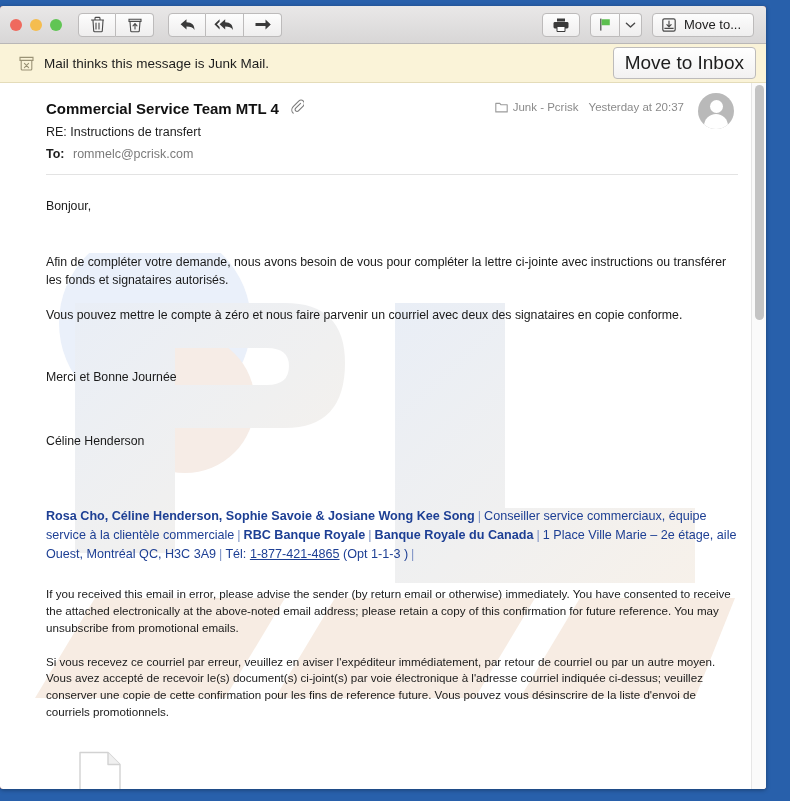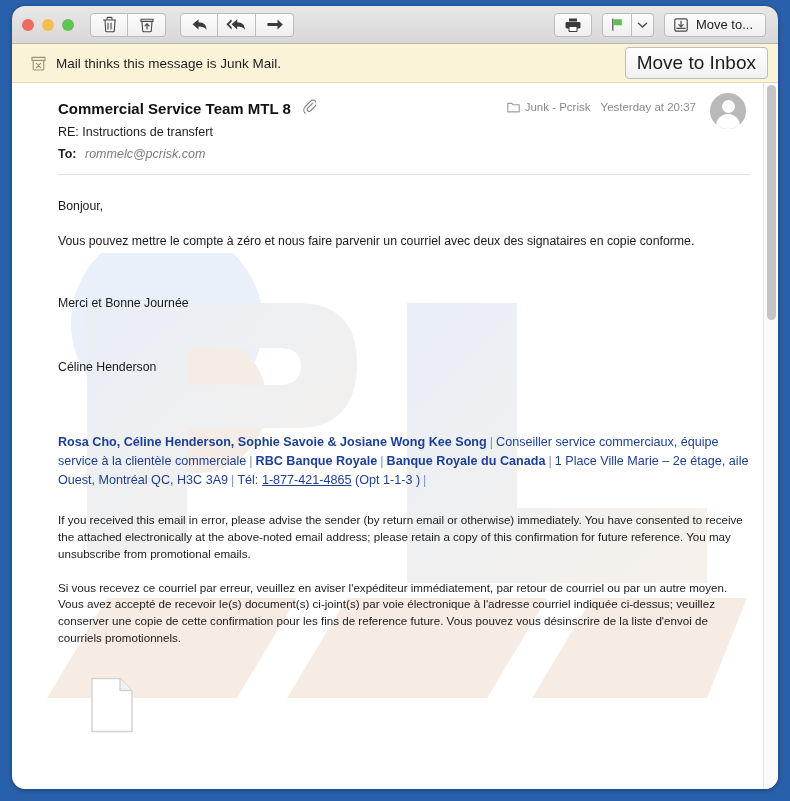--- a/index.html
+++ b/index.html
@@ -7,23 +7,23 @@
     margin: 0; padding: 0;
     width: 790px; height: 801px;
     overflow: hidden;
     background: #2860ab;
     font-family: "Liberation Sans", sans-serif;
   }
 
   
   #window-frame {
     position: absolute;
-    left: 12px; top: 6px;
+    left: 0; top: 6px;
     width: 766px; height: 783px;
-    border-radius: 13px;
+    border-radius: 3px;
     overflow: hidden;
     background: #7f1d1d;
     box-shadow: 0 1px 4px rgba(0,0,0,.35);
   }
 
   
   #toolbar {
     position: relative;
     height: 38px;
     background: linear-gradient(to bottom, #e9e8e8 0%, #d8d6d6 100%);
@@ -104,21 +104,21 @@
   #msg-content { position: relative; padding: 0 28px 0 46px; }
 
   
   #msg-header { padding-top: 16px; position: relative; }
   #sender-row { display: flex; align-items: center; }
   #sender-name { font-size: 15px; font-weight: bold; color: #111; }
   #paperclip { margin-left: 12px; color: #6f6f6f; }
   #subject-line { font-size: 12.5px; color: #1d1d1d; margin-top: 7px; }
   #to-row { font-size: 12.5px; margin-top: 8px; }
   #to-label { font-weight: bold; color: #1d1d1d; }
-  #to-value { color: #7b7b7b; margin-left: 5px; font-style: italic; }
+  #to-value { color: #7b7b7b; margin-left: 5px; }
 
   #meta-right {
     position: absolute; right: 4px; top: 16px;
     display: flex; align-items: flex-start; gap: 10px;
   }
   #folder-chip { display: flex; align-items: center; gap: 5px; font-size: 11.5px; color: #8a8a8a; margin-top: 2px; }
   #timestamp { font-size: 11.5px; color: #8a8a8a; margin-top: 2px; }
   #avatar {
     width: 36px; height: 36px; border-radius: 50%;
     background: #b9b9b9; overflow: hidden; position: relative;
@@ -285,21 +285,21 @@
         <path d="M60 345 L250 345 L190 445 L0 445 Z"></path>
         <path d="M300 345 L500 345 L440 445 L240 445 Z"></path>
         <path d="M545 345 L700 345 L660 445 L485 445 Z"></path>
       </g>
     </svg>
 
     <div id="msg-content">
 
       <div id="msg-header">
         <div id="sender-row">
-          <span id="sender-name">Commercial Service Team MTL 8</span>
+          <span id="sender-name">Commercial Service Team MTL 4</span>
           <span id="paperclip">
             <svg width="13" height="15" viewBox="0 0 13 15">
               <path d="M9.6 4.3L4.7 9.2c-.8.8-.8 2 0 2.7.8.8 2 .8 2.7 0l5-5c1.3-1.3 1.3-3.4 0-4.7-1.3-1.3-3.4-1.3-4.7 0L2.2 7.7c-1.8 1.8-1.8 4.7 0 6.5" fill="none" stroke="#7a7a7a" stroke-width="1.1" stroke-linecap="round"></path>
             </svg>
           </span>
         </div>
         <div id="subject-line">RE: Instructions de transfert</div>
         <div id="to-row">
           <span id="to-label">To:</span>
           <span id="to-value">rommelc@pcrisk.com</span>
@@ -316,20 +316,21 @@
           <span id="avatar">
             <span class="head"></span>
             <span class="body"></span>
           </span>
         </div>
 
         <div id="header-divider"></div>
       </div>
 
       <div class="body-text p-bonjour">Bonjour,</div>
+      <div class="body-text p-afin">Afin de compléter votre demande, nous avons besoin de vous pour compléter la lettre ci-jointe avec instructions ou transférer les fonds et signataires autorisés.</div>
       <div class="body-text p-vous">Vous pouvez mettre le compte à zéro et nous faire parvenir un courriel avec deux des signataires en copie conforme.</div>
       <div class="body-text p-merci">Merci et Bonne Journée</div>
       <div class="body-text p-celine">Céline Henderson</div>
 
       <div id="signature">
         <b>Rosa Cho, Céline Henderson, Sophie Savoie &amp; Josiane Wong Kee Song</b><span class="sep">|</span><span>Conseiller service commerciaux, équipe service à la clientèle commerciale</span><span class="sep">|</span><b>RBC Banque Royale</b><span class="sep">|</span><b>Banque Royale du Canada</b><span class="sep">|</span><span>1 Place Ville Marie – 2e étage, aile Ouest, Montréal QC, H3C 3A9</span><span class="sep">|</span><span>Tél:</span> <a class="tel" href="#">1-877-421-4865</a> <span>(Opt 1-1-3 )</span><span class="sep">|</span>
       </div>
 
       <div class="disclaimer d-en">If you received this email in error, please advise the sender (by return email or otherwise) immediately. You have consented to receive the attached electronically at the above-noted email address; please retain a copy of this confirmation for future reference. You may unsubscribe from promotional emails.</div>
       <div class="disclaimer d-fr">Si vous recevez ce courriel par erreur, veuillez en aviser l'expéditeur immédiatement, par retour de courriel ou par un autre moyen. Vous avez accepté de recevoir le(s) document(s) ci-joint(s) par voie électronique à l'adresse courriel indiquée ci-dessus; veuillez conserver une copie de cette confirmation pour les fins de reference future. Vous pouvez vous désinscrire de la liste d'envoi de courriels promotionnels.</div>

